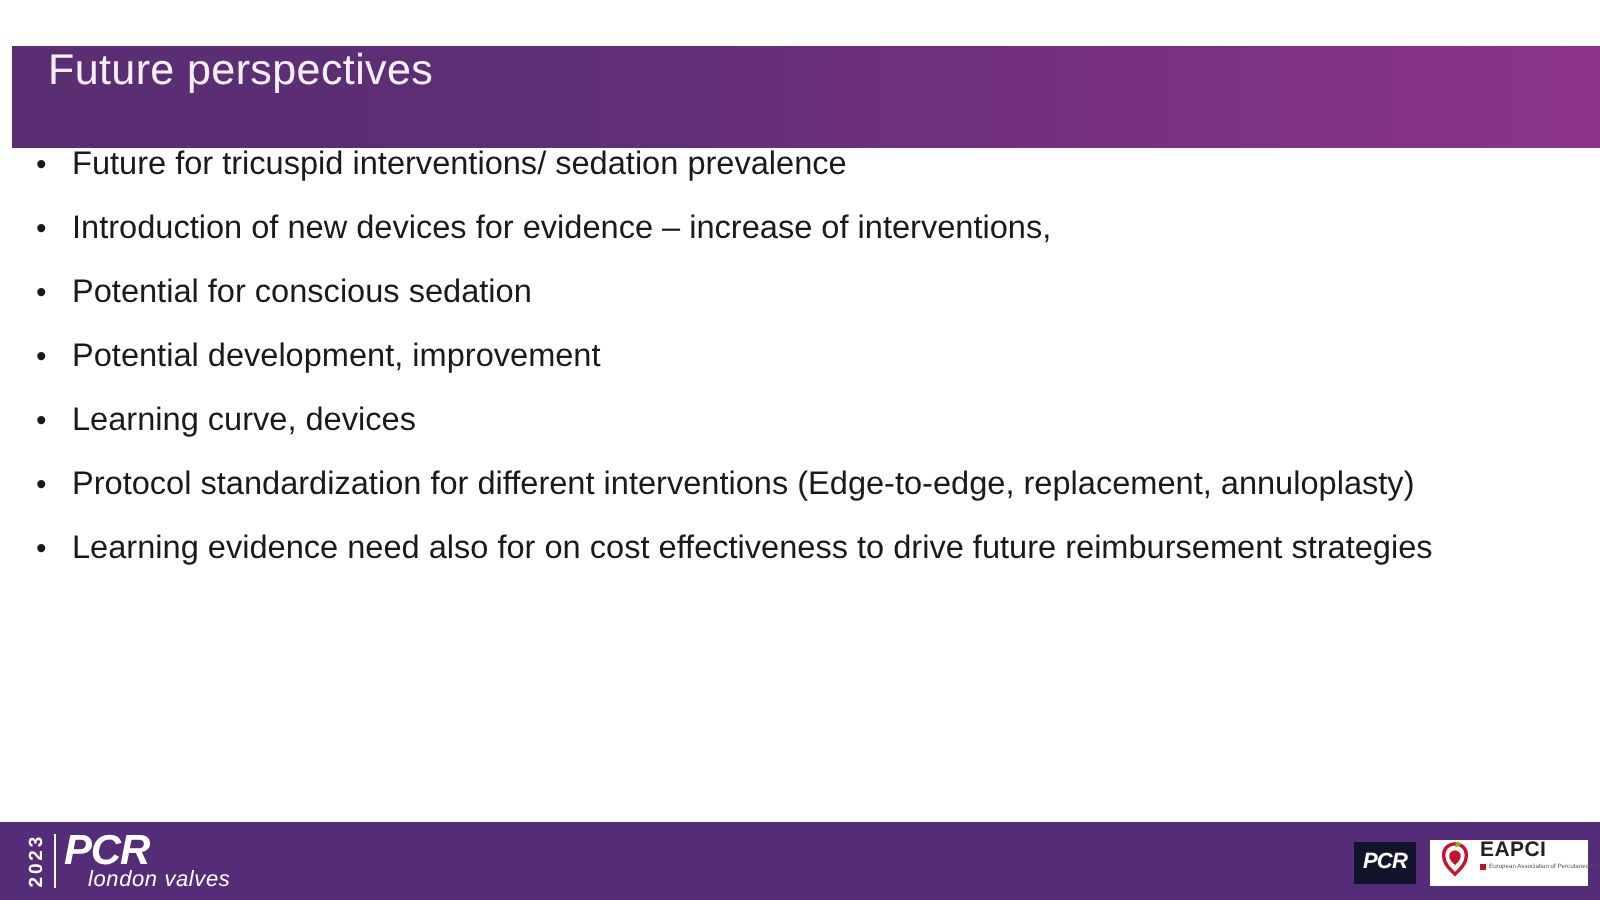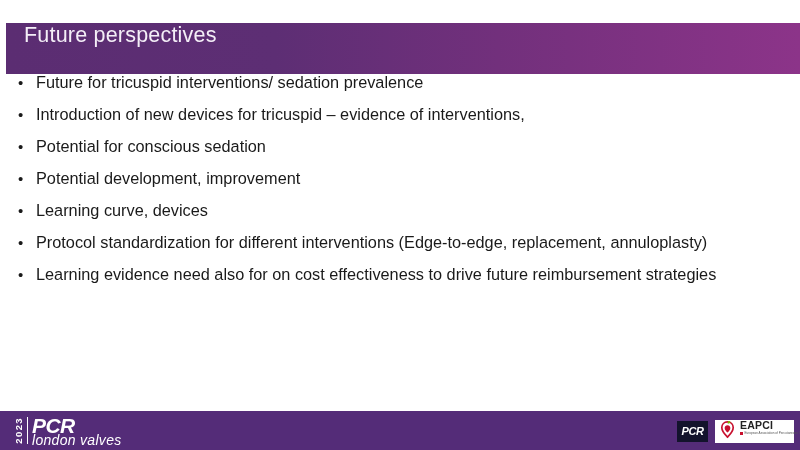--- a/index.html
+++ b/index.html
@@ -110,24 +110,25 @@
   #logo-pcr {
     color: #ffffff;
     font-size: 21px;
     font-weight: 700;
     font-style: italic;
     line-height: 19px;
     letter-spacing: -0.6px;
   }
   #logo-sub {
     color: #ffffff;
-    font-size: 14px;
+    font-size: 11px;
     font-style: italic;
     line-height: 11px;
     letter-spacing: 0.3px;
+    margin-left: 12px;
   }
   #footer-url {
     position: absolute;
     left: 0;
     top: 423px;
     width: 800px;
     text-align: center;
     color: #e4d8ec;
     font-size: 10.2px;
     letter-spacing: 0.15px;
@@ -214,21 +215,21 @@
 
   <div id="body">
 
     <div class="bullet-row">
       <span class="bullet-marker">•</span>
       <span class="bullet-text">Future for tricuspid interventions/ sedation prevalence</span>
     </div>
 
     <div class="bullet-row">
       <span class="bullet-marker">•</span>
-      <span class="bullet-text">Introduction of new devices for tricuspid – evidence of interventions,</span>
+      <span class="bullet-text">Introduction of new devices for evidence – increase of interventions,</span>
     </div>
 
     <div class="bullet-row">
       <span class="bullet-marker">•</span>
       <span class="bullet-text">Potential for conscious sedation</span>
     </div>
 
     <div class="bullet-row">
       <span class="bullet-marker">•</span>
       <span class="bullet-text">Potential development, improvement</span>

